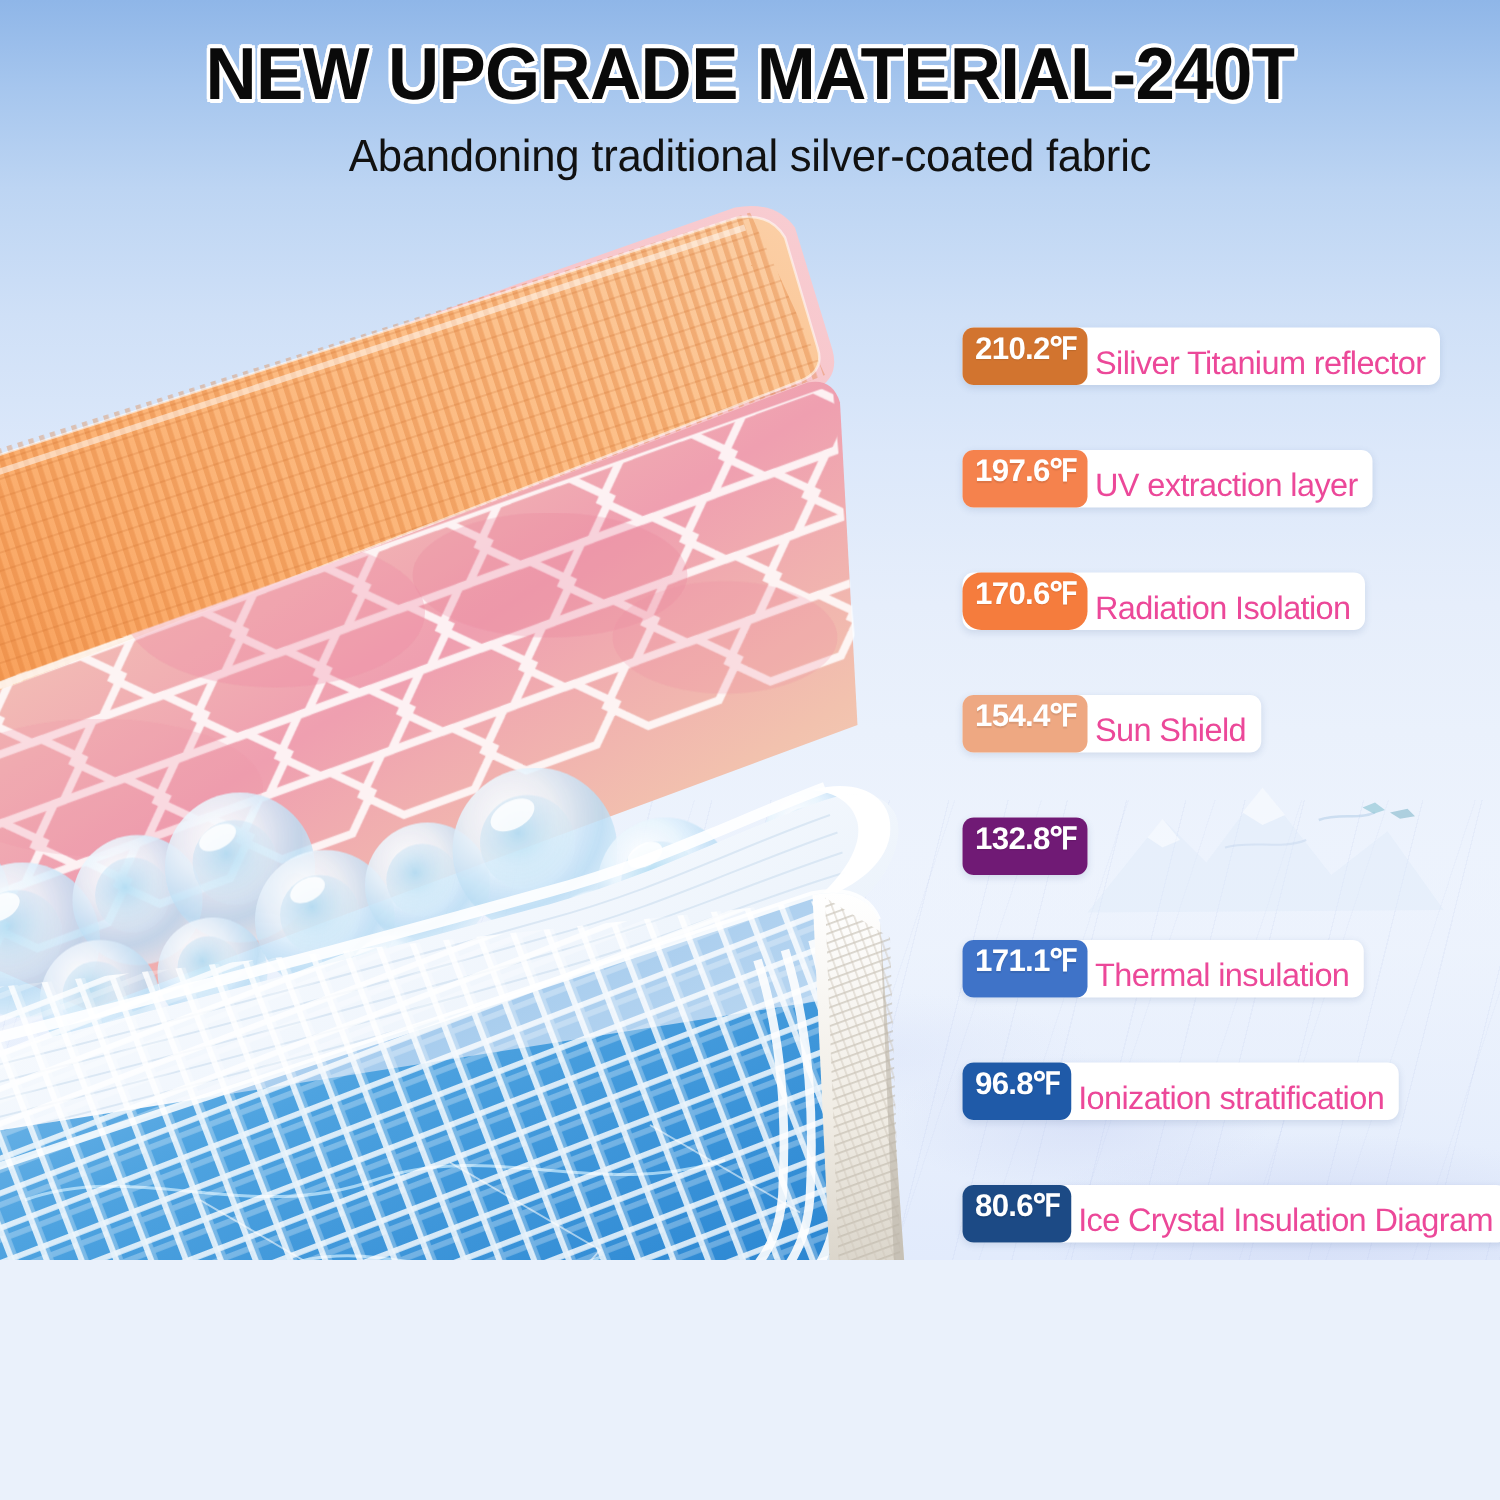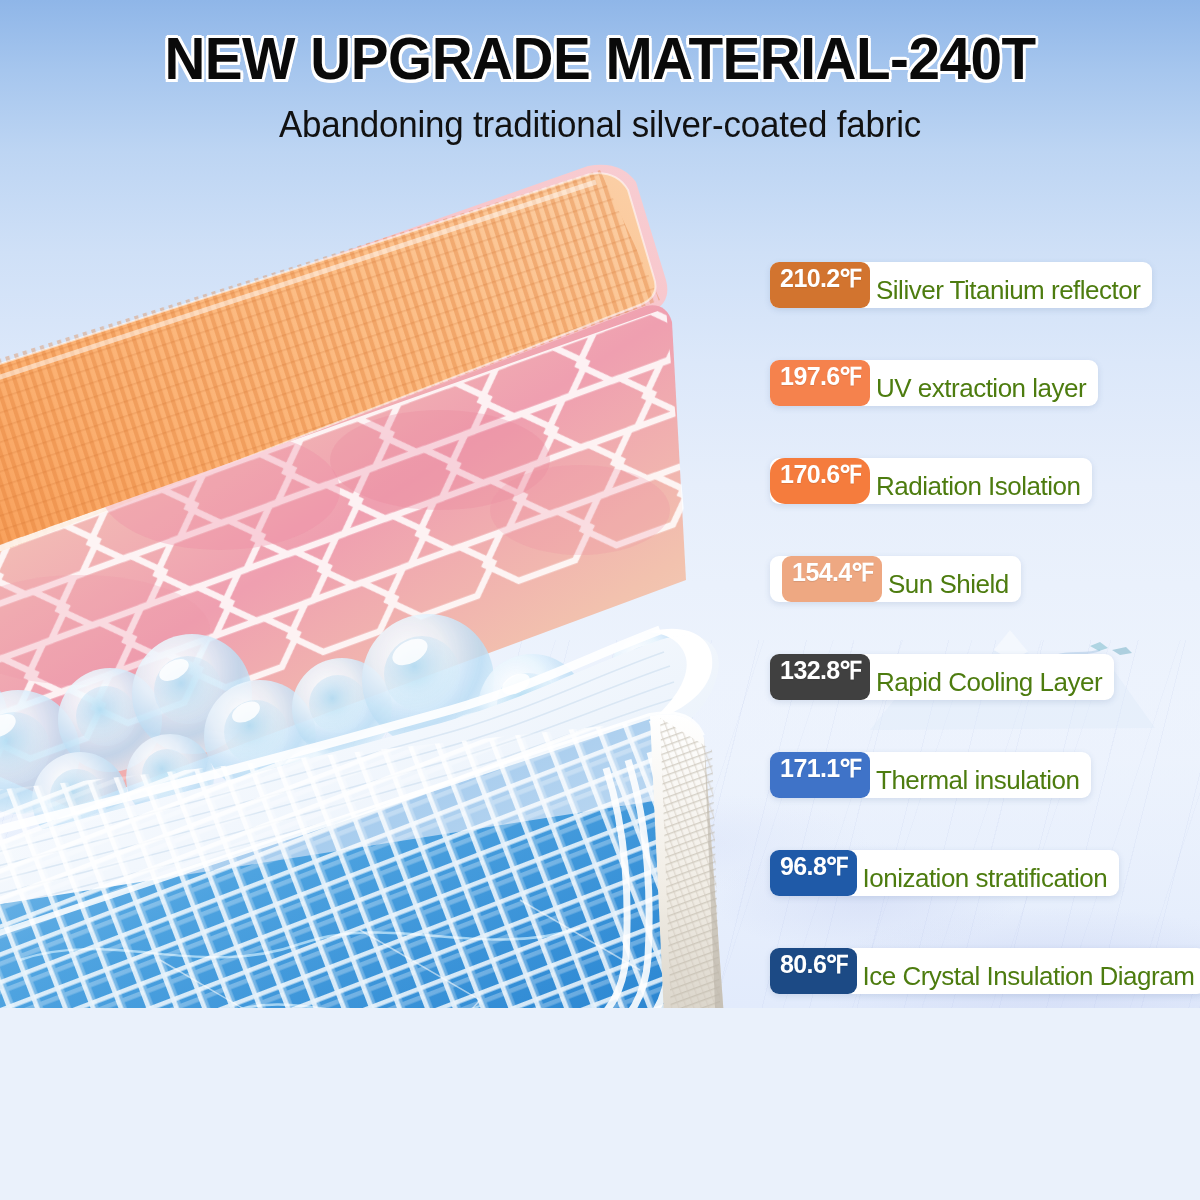--- a/index.html
+++ b/index.html
@@ -75,21 +75,21 @@
     color:#fff;font-weight:bold;font-size:25px;
     padding:0 9px 16px 10px;
     border-radius:9px;
     letter-spacing:-.6px;
     box-sizing:border-box;
     min-width:98px;
     text-shadow:0 1px 1px rgba(0,0,0,.10);
   }
   .label-name{
     display:flex;align-items:center;
-    color:#4d7c0f;font-size:26px;
+    color:#ec4899;font-size:26px;
     padding:0 12px 12px 6px;
     letter-spacing:-.5px;
     margin-top:22px;
   }
 </style>
 </head>
 <body>
 
 <div id="stage">
 
@@ -420,27 +420,26 @@
       <span class="label-temp" style="background: rgb(245, 130, 77); min-width: 100px;">197.6℉</span>
       <span class="label-name">UV extraction layer</span>
     </div>
 
     <div class="label-row" style="top:196px">
       <span class="label-temp" style="background: rgb(245, 124, 61); min-width: 100px; border-radius: 15px;">170.6℉</span>
       <span class="label-name">Radiation Isolation</span>
     </div>
 
     <div class="label-row" style="top:294px">
-      <span class="label-temp" style="background: rgb(238, 168, 130); min-width: 100px; margin-left: 12px;">154.4℉</span>
+      <span class="label-temp" style="background: rgb(238, 168, 130); min-width: 100px;">154.4℉</span>
       <span class="label-name">Sun Shield</span>
     </div>
 
     <div class="label-row" style="top:392px">
-      <span class="label-temp" style="background: #404040; min-width: 100px;">132.8℉</span>
-      <span class="label-name">Rapid Cooling Layer</span>
+      <span class="label-temp" style="background: #701a75; min-width: 100px;">132.8℉</span>
     </div>
 
     <div class="label-row" style="top:490px">
       <span class="label-temp" style="background: rgb(63, 115, 200); min-width: 100px;">171.1℉</span>
       <span class="label-name">Thermal insulation</span>
     </div>
 
     <div class="label-row" style="top:588px">
       <span class="label-temp" style="background: rgb(31, 90, 168); min-width: 86px;">96.8℉</span>
       <span class="label-name">Ionization stratification</span>

